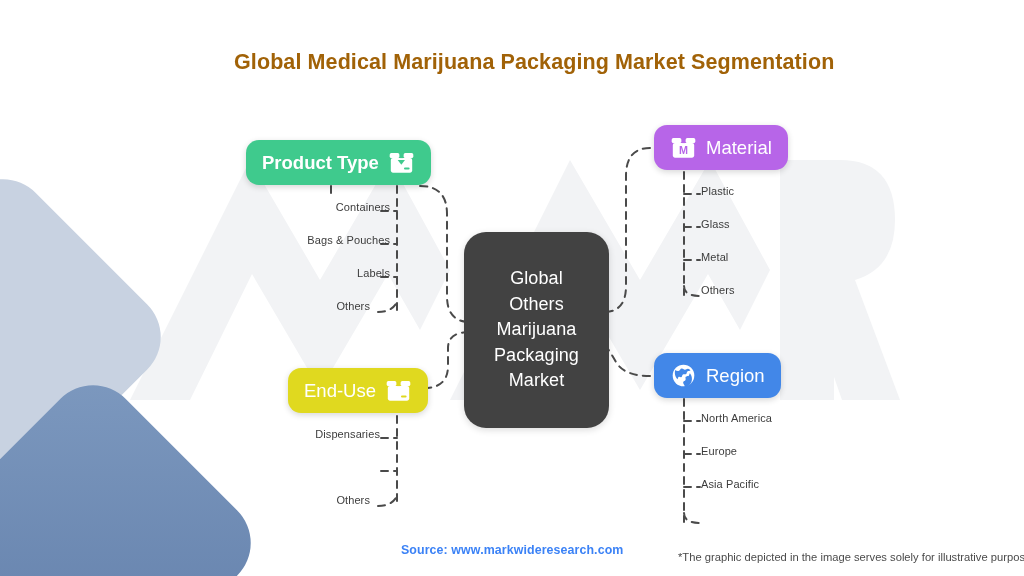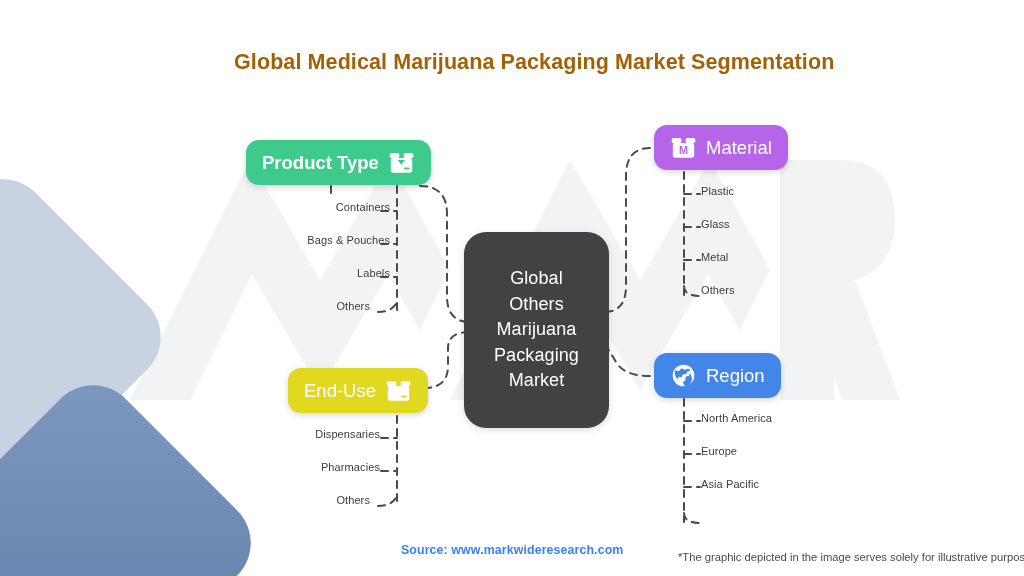--- a/index.html
+++ b/index.html
@@ -222,21 +222,20 @@
       <svg width="27" height="27" viewBox="0 0 24 24">
         <rect x="2.5" y="8" width="19" height="13" rx="1.8" fill="#fff"></rect>
         <rect x="1.5" y="3.5" width="8.6" height="4.6" rx="1.5" fill="#fff"></rect>
         <rect x="13.9" y="3.5" width="8.6" height="4.6" rx="1.5" fill="#fff"></rect>
         <path d="M10.8 3.5h2.4v4.6h-2.4z" fill="#e0d91f"></path>
         <rect x="14.2" y="16.4" width="5" height="1.9" rx=".9" fill="#e0d91f"></rect>
       </svg>
     </span>
   </div>
   <div class="leaf right-al" style="left:180px; top:428px; width:200px;">Dispensaries</div>
-  <div class="leaf right-al" style="left:180px; top:461px; width:200px;">Pharmacies</div>
   <div class="leaf right-al" style="left:180px; top:494px; width:190px;">Others</div>
 
   <div class="pill" id="pill-region" style="background:#4287e8">
     <span class="glyph">
       <svg width="27" height="27" viewBox="0 0 24 24">
         <circle cx="12" cy="12" r="9.6" fill="#fff"></circle>
         <path d="M4.3 7.2c1.6.6 2.6 1.1 3.7.6 1.2-.5 1-1.9 2.4-2 1.5-.1 1.6 1.2 3 1 1-.1 1.4-1 2.6-.9 1 .1 1.6.8 2.3 1.6-1 .5-2.1.2-2.9.9-.8.7-.2 1.7-1.1 2.3-.9.6-1.9-.3-2.8.3-.9.6-.4 1.8-1.3 2.3-.9.5-1.8-.5-2.6.1-.6.5-.4 1.4-1 1.9-1.3-1.4-2.2-3.3-2.3-5.4 0-1 .1-1.9.3-2.7z" fill="#4287e8"></path>
         <path d="M12.9 20.9c-.4-1.2-1.4-1.9-1.2-3 .2-1.2 1.6-1 2.1-2 .5-1-.5-1.9.2-2.7.7-.8 1.9-.2 2.7-1 .6-.6.4-1.5 1-2.1 1.1 1.3 1.8 3 1.8 4.9 0 3.1-1.9 5.9-4.6 6.9-.7.2-1.4.3-2 .3z" fill="#4287e8"></path>
       </svg>
     </span>

